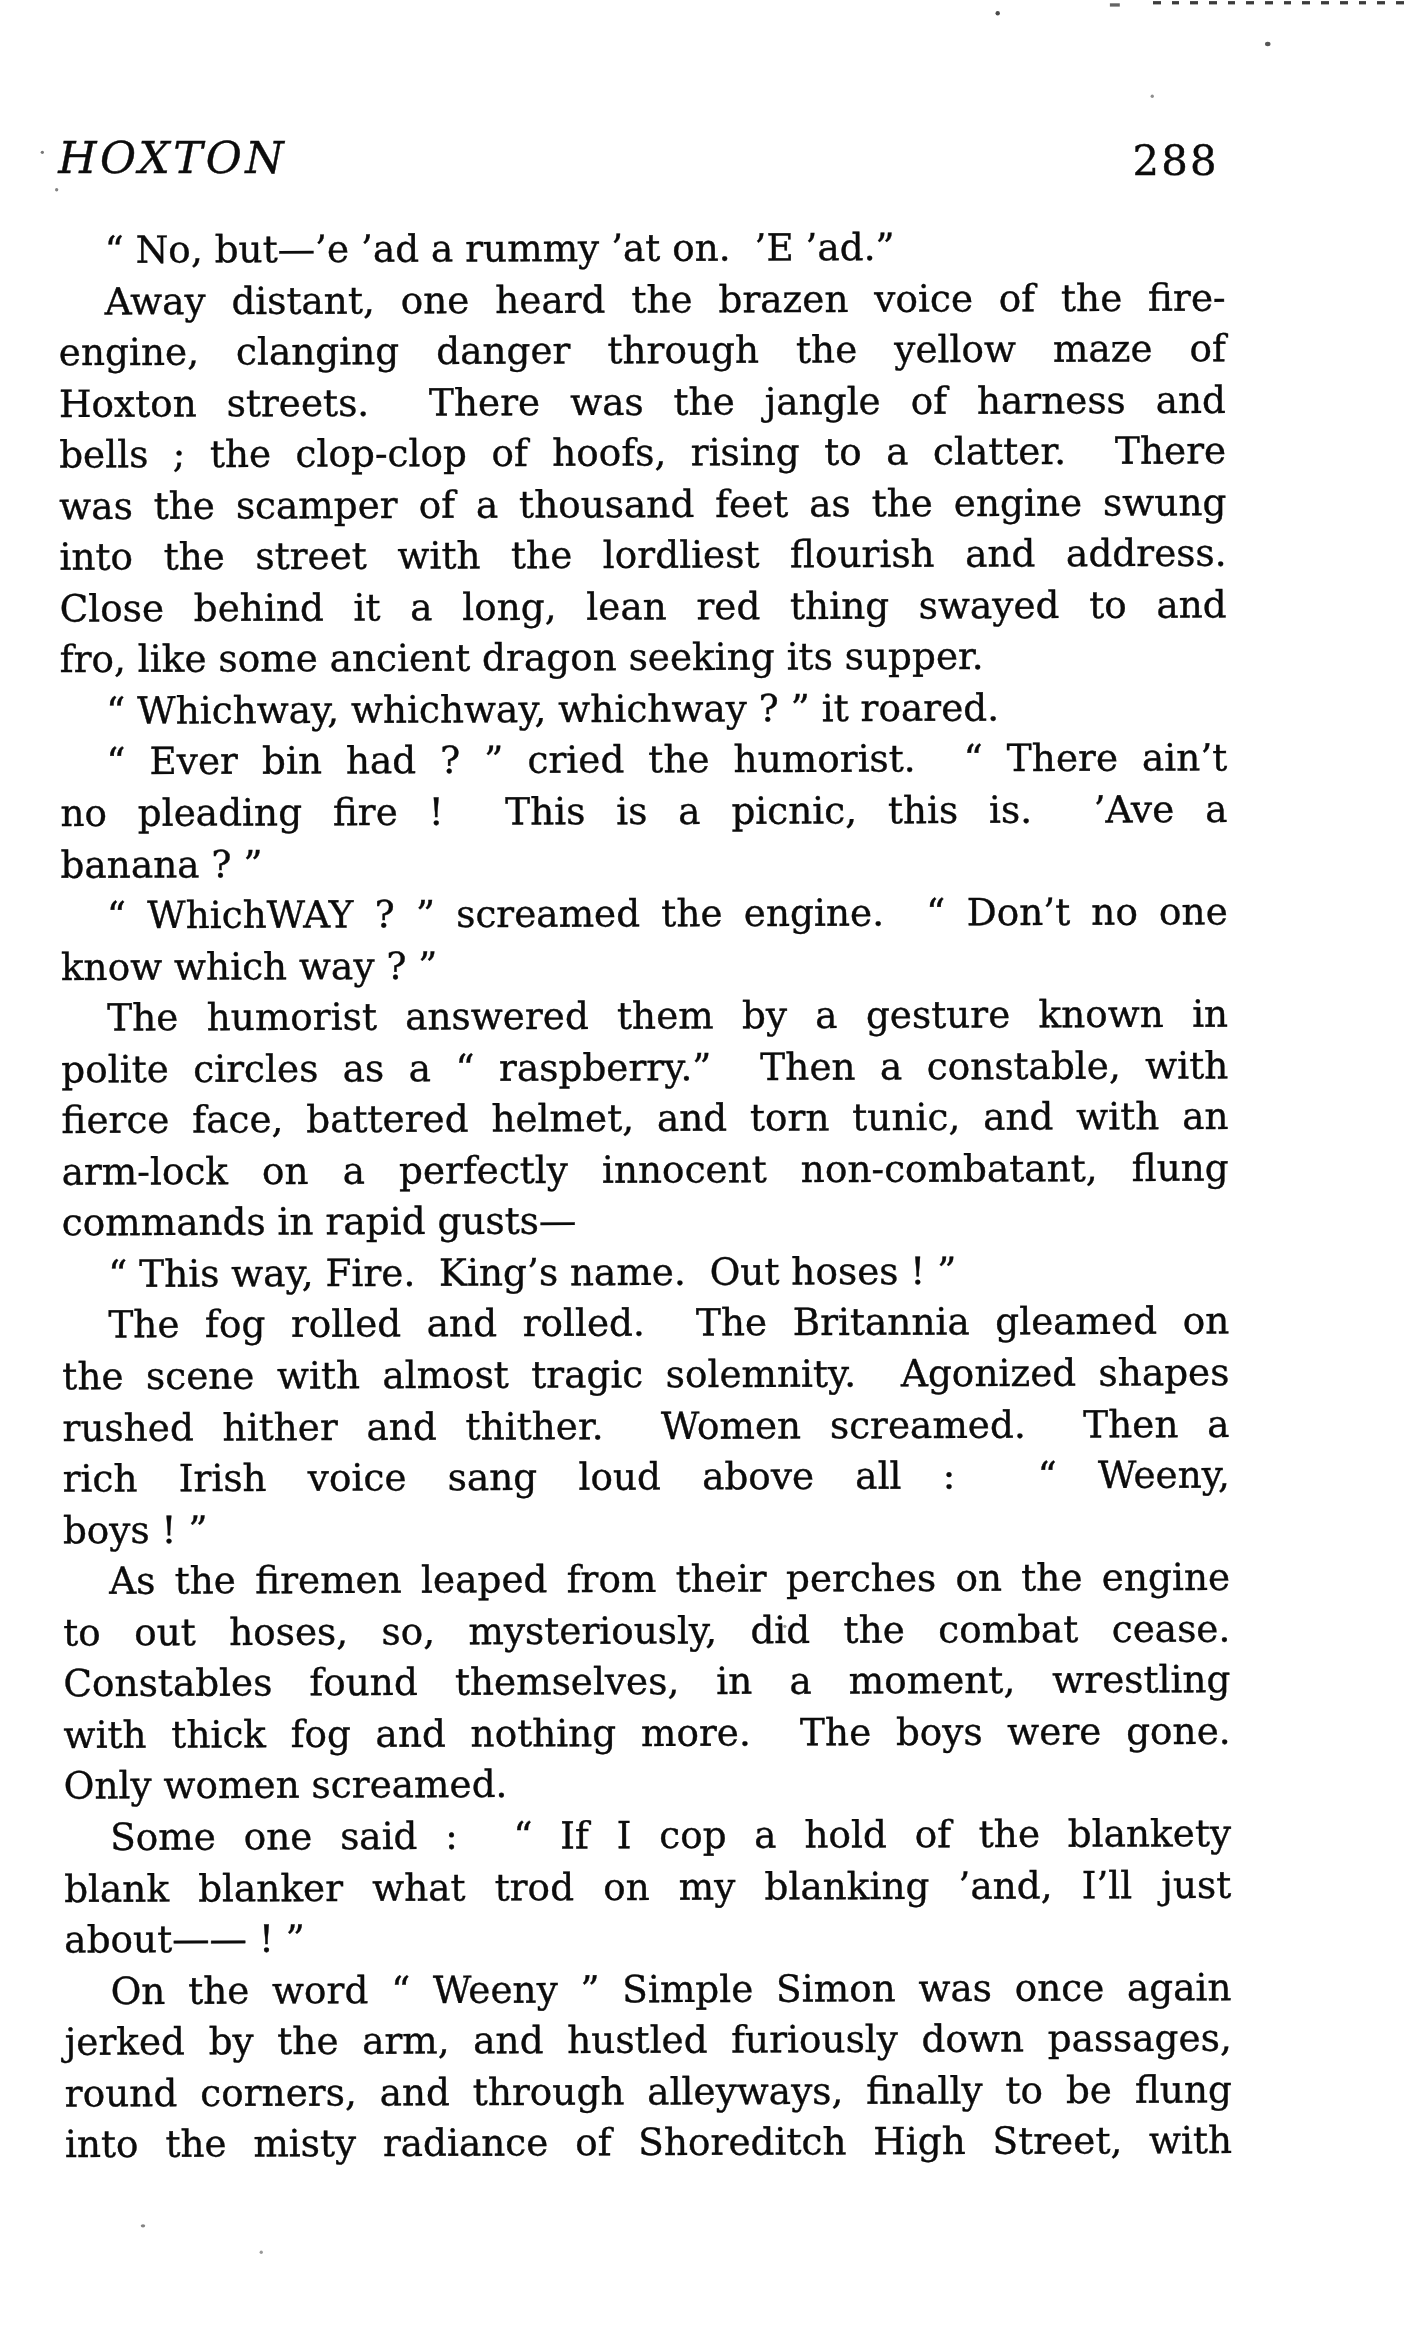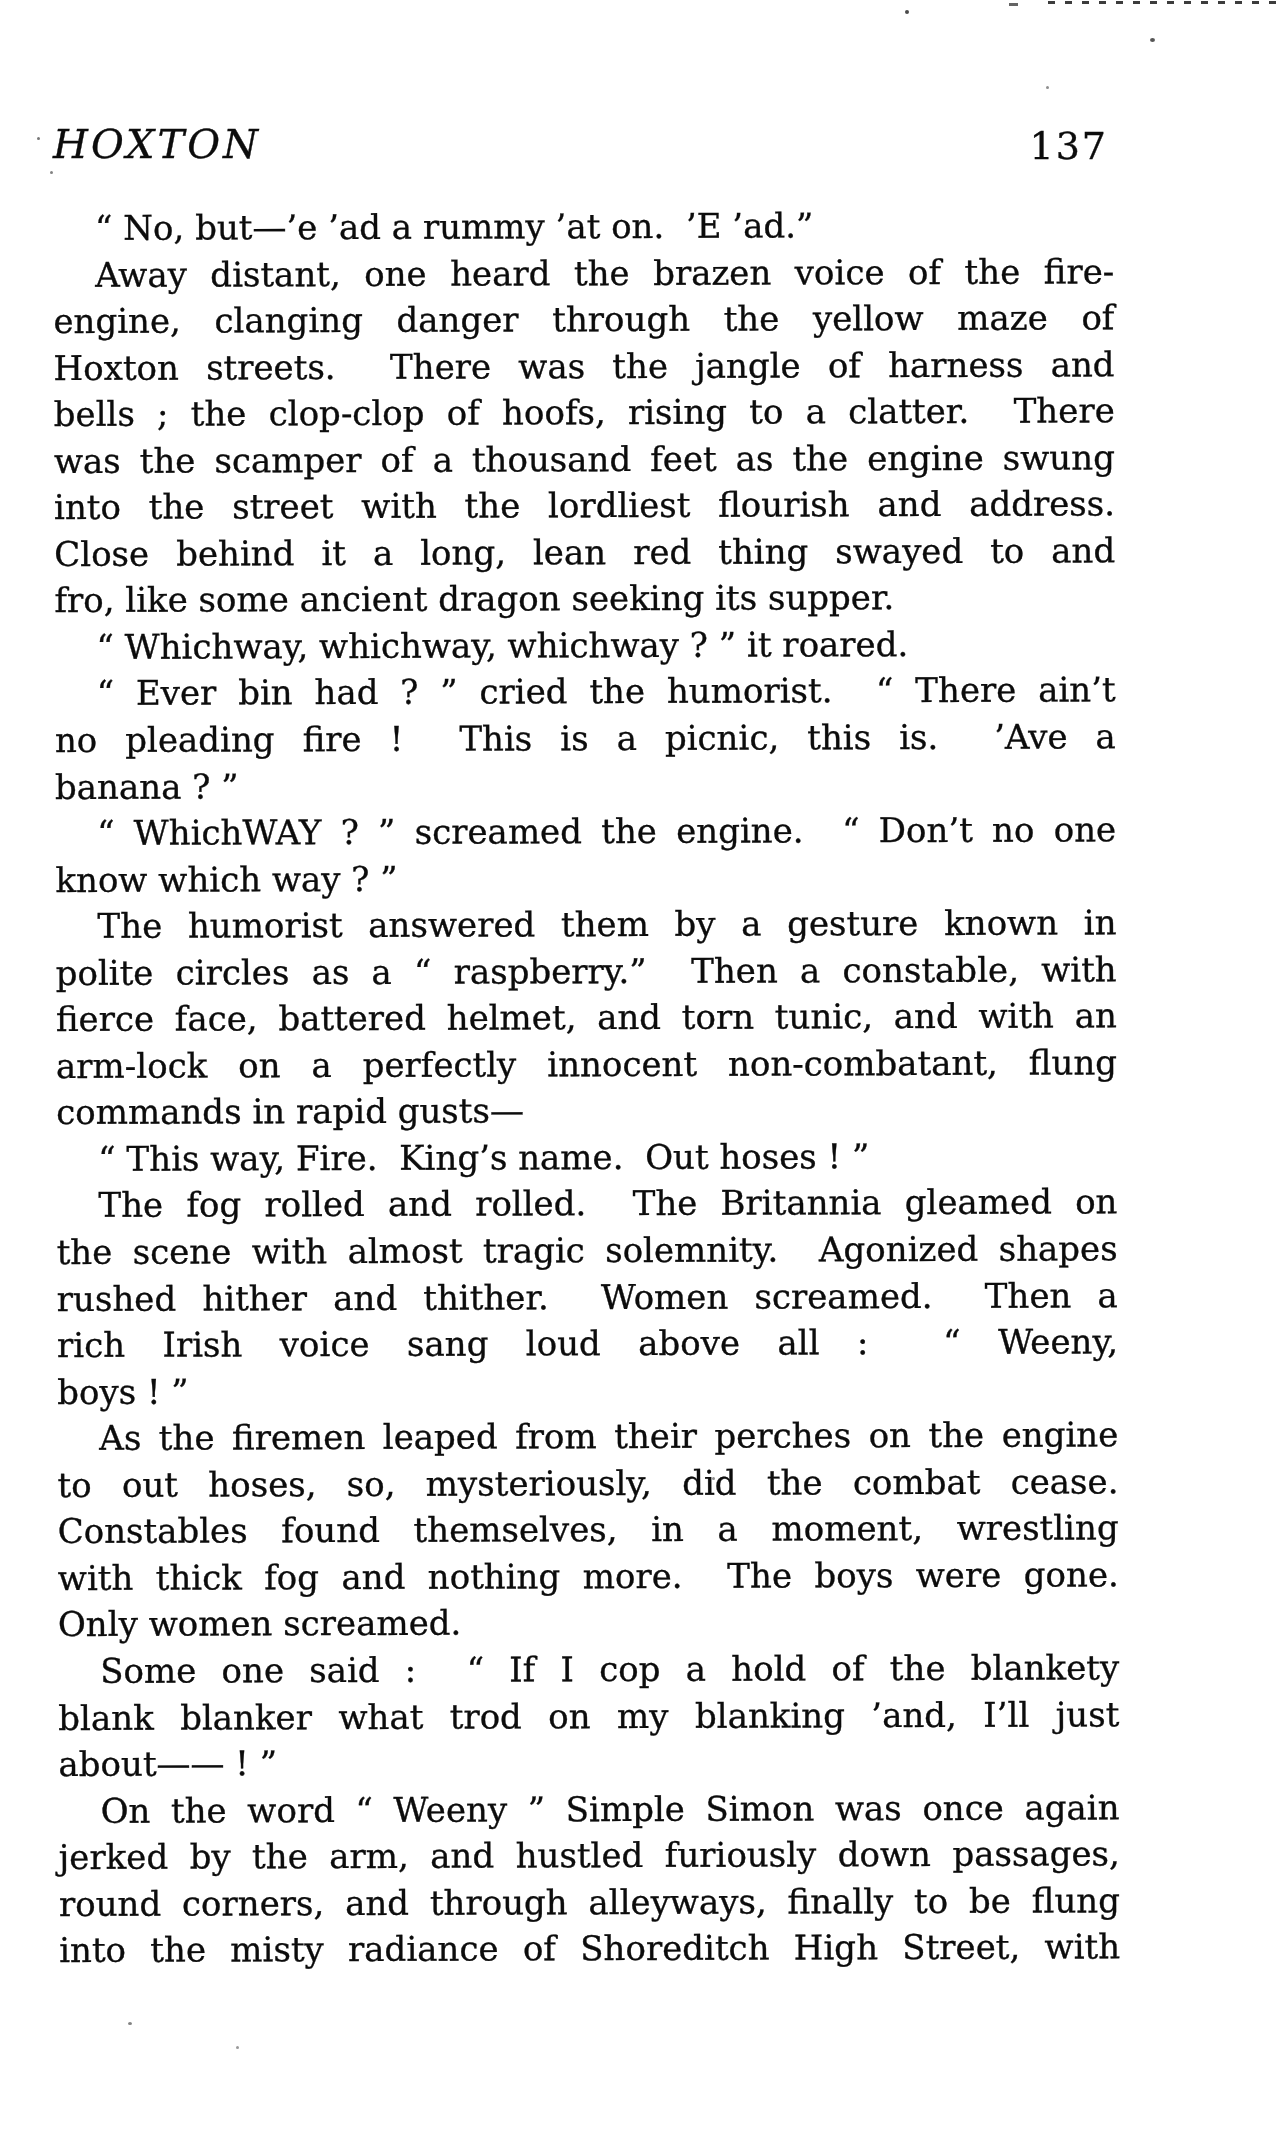--- a/index.html
+++ b/index.html
@@ -72,21 +72,21 @@
   <div class="speckle sp2"></div>
   <div class="speckle sp3"></div>
   <div class="speckle sp4"></div>
   <div class="speckle sp5"></div>
   <div class="speckle sp6"></div>
   <div class="speckle sp7"></div>
   <div class="speckle sp8"></div>
 
   <div class="header">
     <div class="running-head">HOXTON</div>
-    <div class="page-number">137</div>
+    <div class="page-number">288</div>
   </div>
 
   <div class="page-text">
       <div>
         <div class="line indent">“ No, but—’e ’ad a rummy ’at on.  ’E ’ad.”</div>
       </div>
       <div>
         <div class="line just indent">Away distant, one heard the brazen voice of the fire-</div>
         <div class="line just">engine, clanging danger through the yellow maze of</div>
         <div class="line just">Hoxton streets.  There was the jangle of harness and</div>

